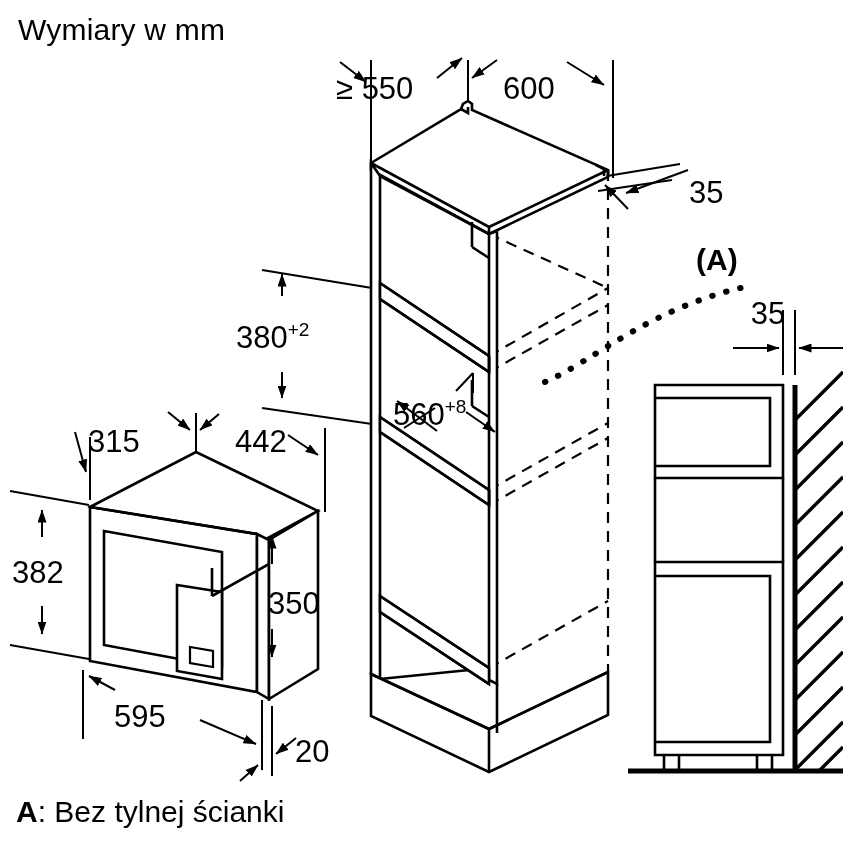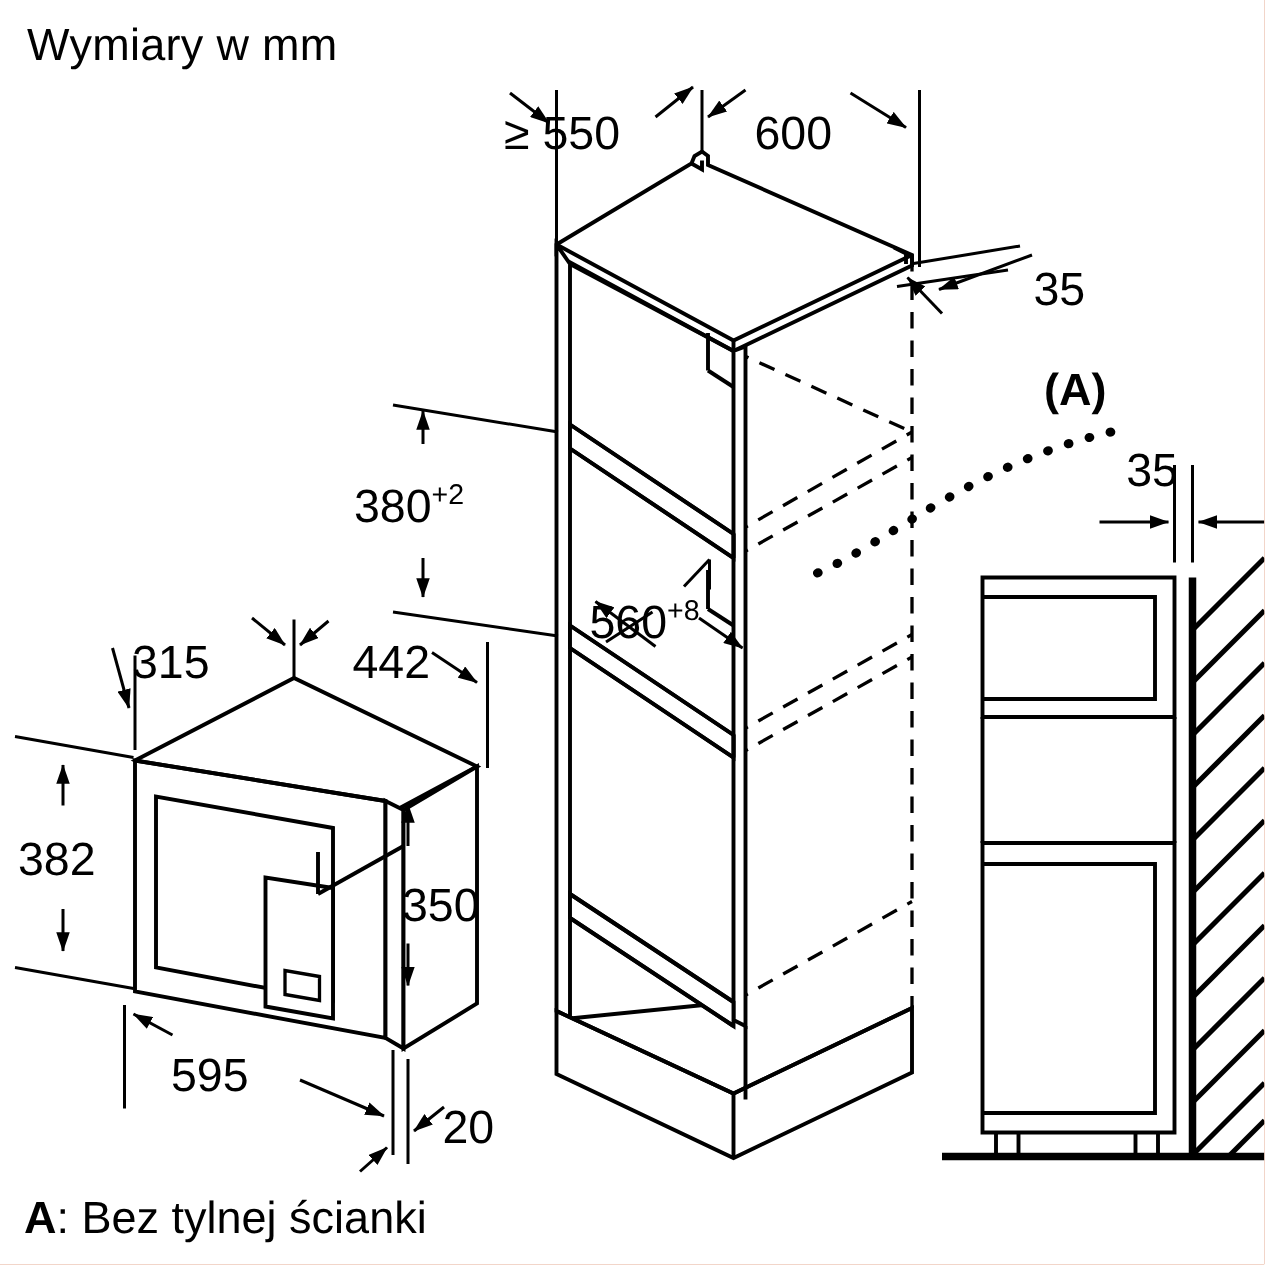--- a/index.html
+++ b/index.html
@@ -9,21 +9,21 @@
     background: #ffffff;
   }
   body {
     font-family: "Liberation Sans", sans-serif;
     color: #000000;
   }
   #page {
     position: relative;
     width: 843px;
     height: 843px;
-    background: #c2410c;
+    background: #22c55e;
     overflow: hidden;
   }
   #drawing {
     position: absolute;
     left: 0;
     top: 0;
     width: 843px;
     height: 843px;
   }
   .ttl {

